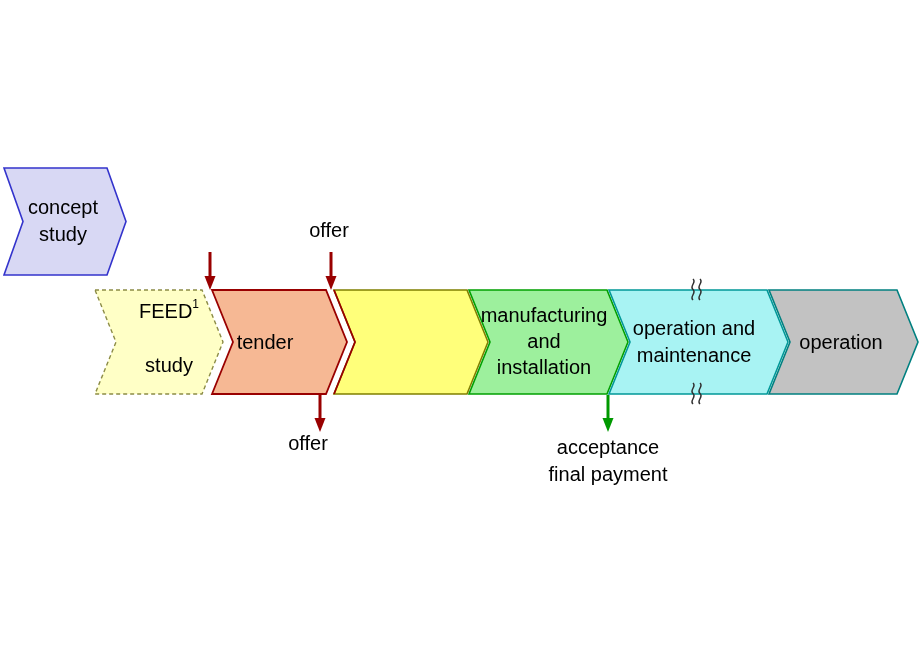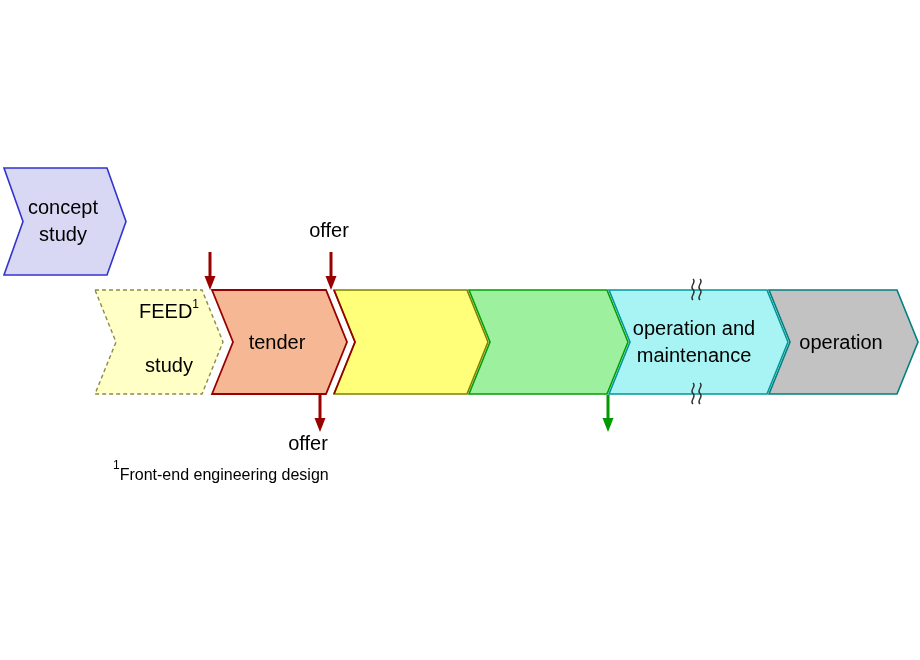--- a/index.html
+++ b/index.html
@@ -113,30 +113,34 @@
   </svg>
 
   <div class="label" style="left:63px; top:221px;">concept
 study</div>
 
   <div class="label" style="left:159px; top:338px;">
     <div class="feed-line"><span>FEED</span><sup class="mark">1</sup></div>
     <div class="feed-line">study</div>
   </div>
 
-  <div class="label" style="left:277px; top:342px;text-align:right;">tender</div>
+  <div class="label" style="left:265px; top:342px;text-align:right;">tender</div>
 
 
+  <div class="label tight" style="left:544px; top:341px;">manufacturing
+and
+installation</div>
 
   <div class="label" style="left:694px; top:342px;">operation and
 maintenance</div>
 
   <div class="label" style="left:841px; top:342px;">operation</div>
 
 
   <div class="label" style="left:329px; top:230px;">offer</div>
 
   <div class="label" style="left:308px; top:443px;">offer</div>
 
+  <div class="label" style="left:608px; top:461px;">acceptance
+final payment</div>
 
-  <div id="footnote"><sup class="mark">1</sup><span>Front-end engineering design</span></div>
 
 </div>
 
 </body></html>

